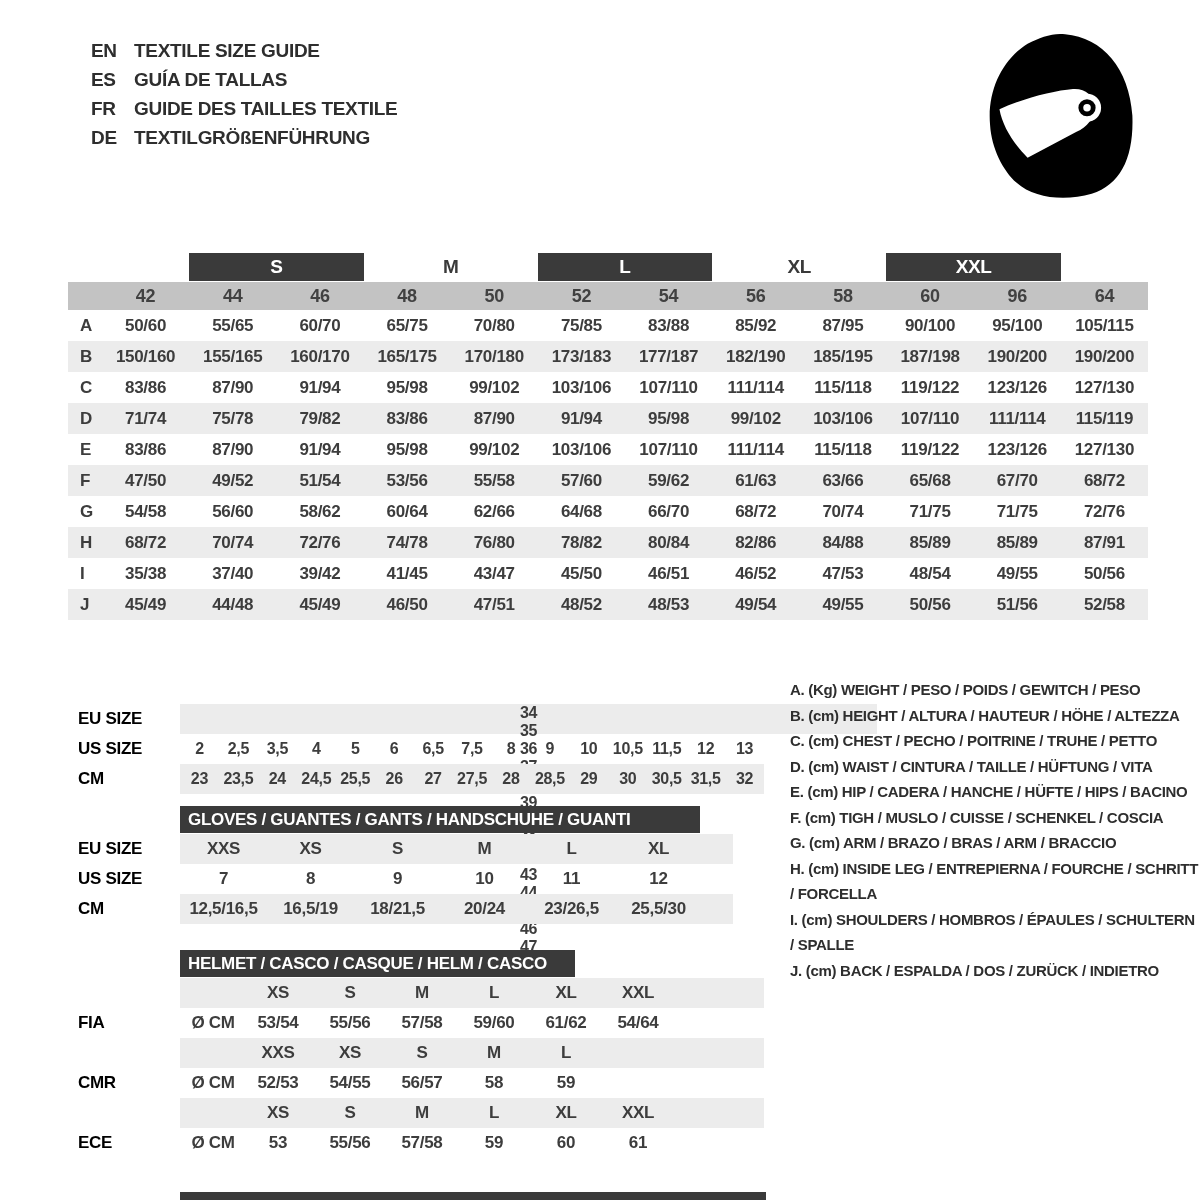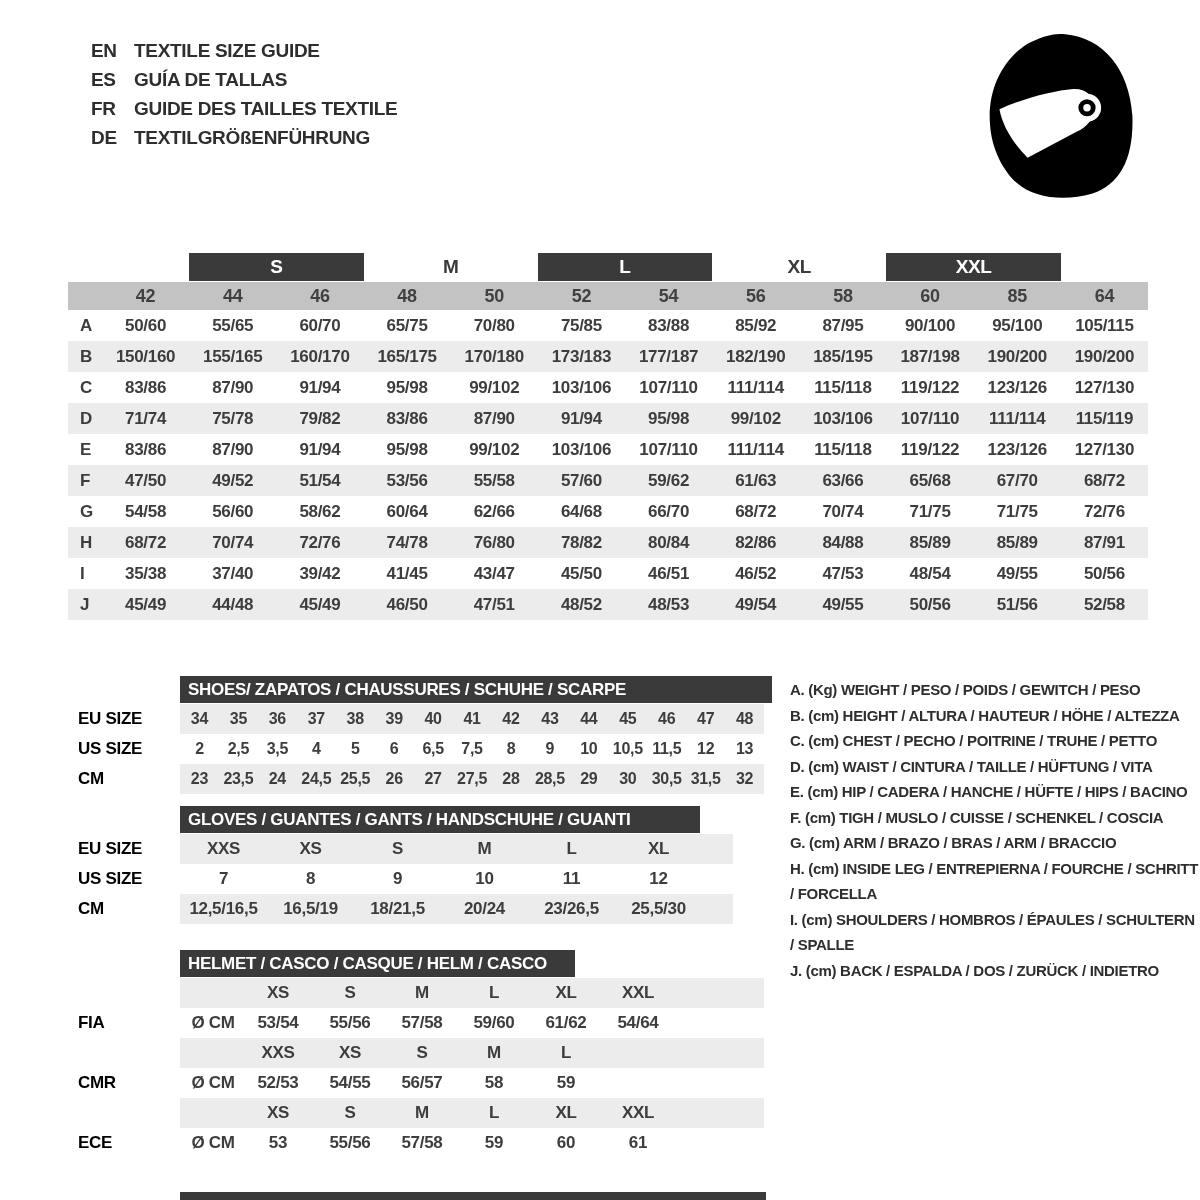--- a/index.html
+++ b/index.html
@@ -97,21 +97,21 @@
         <div class="a-cell">42</div>
         <div class="a-cell">44</div>
         <div class="a-cell">46</div>
         <div class="a-cell">48</div>
         <div class="a-cell">50</div>
         <div class="a-cell">52</div>
         <div class="a-cell">54</div>
         <div class="a-cell">56</div>
         <div class="a-cell">58</div>
         <div class="a-cell">60</div>
-        <div class="a-cell">85</div>
+        <div class="a-cell">96</div>
         <div class="a-cell">64</div>
       </div>
       <div class="a-row a-data">
         <div class="a-cell letter">A</div>
         <div class="a-cell">50/60</div>
         <div class="a-cell">55/65</div>
         <div class="a-cell">60/70</div>
         <div class="a-cell">65/75</div>
         <div class="a-cell">70/80</div>
         <div class="a-cell">75/85</div>
@@ -255,26 +255,25 @@
         <div class="a-cell">49/55</div>
         <div class="a-cell">50/56</div>
         <div class="a-cell">51/56</div>
         <div class="a-cell">52/58</div>
       </div>
     </div>
 
   <div class="section" style="top:676px">
     <div class="sec-row title-row">
       <div class="sec-label"></div>
-      <div class="sec-title" style="width:584px">SHOES/ ZAPATOS / CHAUSSURES / SCHUHE / SCARPE</div>
     </div>
     <div>
         <div class="sec-row">
           <div class="sec-label">EU SIZE</div>
-          <div class="sec-band shaded" style="width: 584px;">
+          <div class="sec-band shaded" style="width: 697px; flex-direction: column;">
             <div class="sec-cell">34</div>
             <div class="sec-cell">35</div>
             <div class="sec-cell">36</div>
             <div class="sec-cell">37</div>
             <div class="sec-cell">38</div>
             <div class="sec-cell">39</div>
             <div class="sec-cell">40</div>
             <div class="sec-cell">41</div>
             <div class="sec-cell">42</div>
             <div class="sec-cell">43</div>

